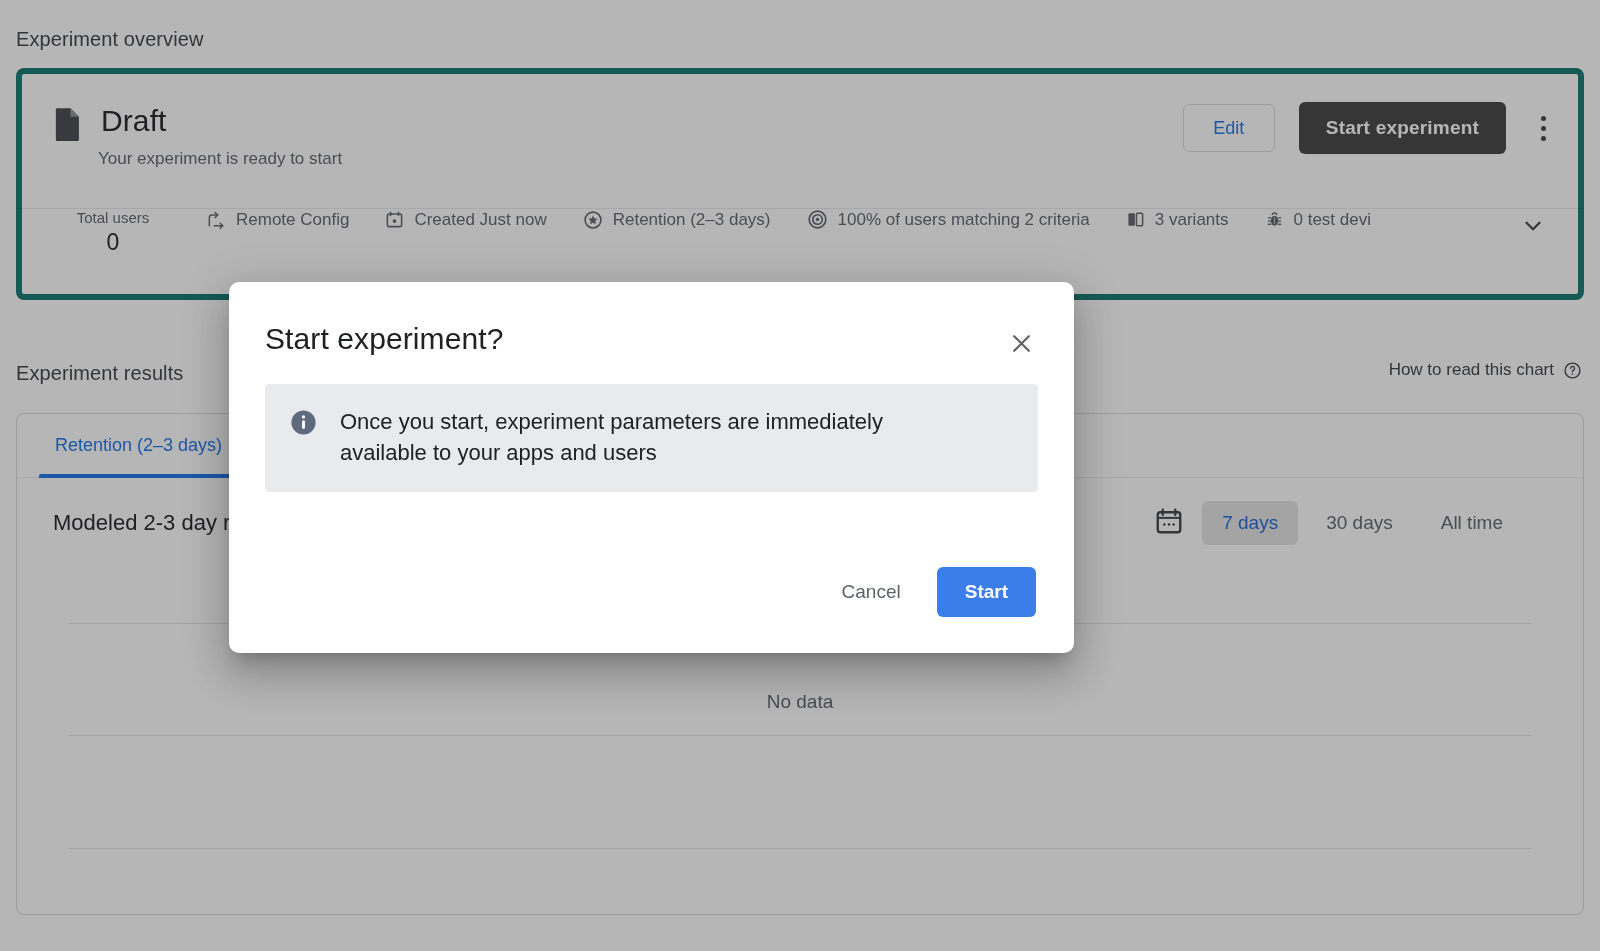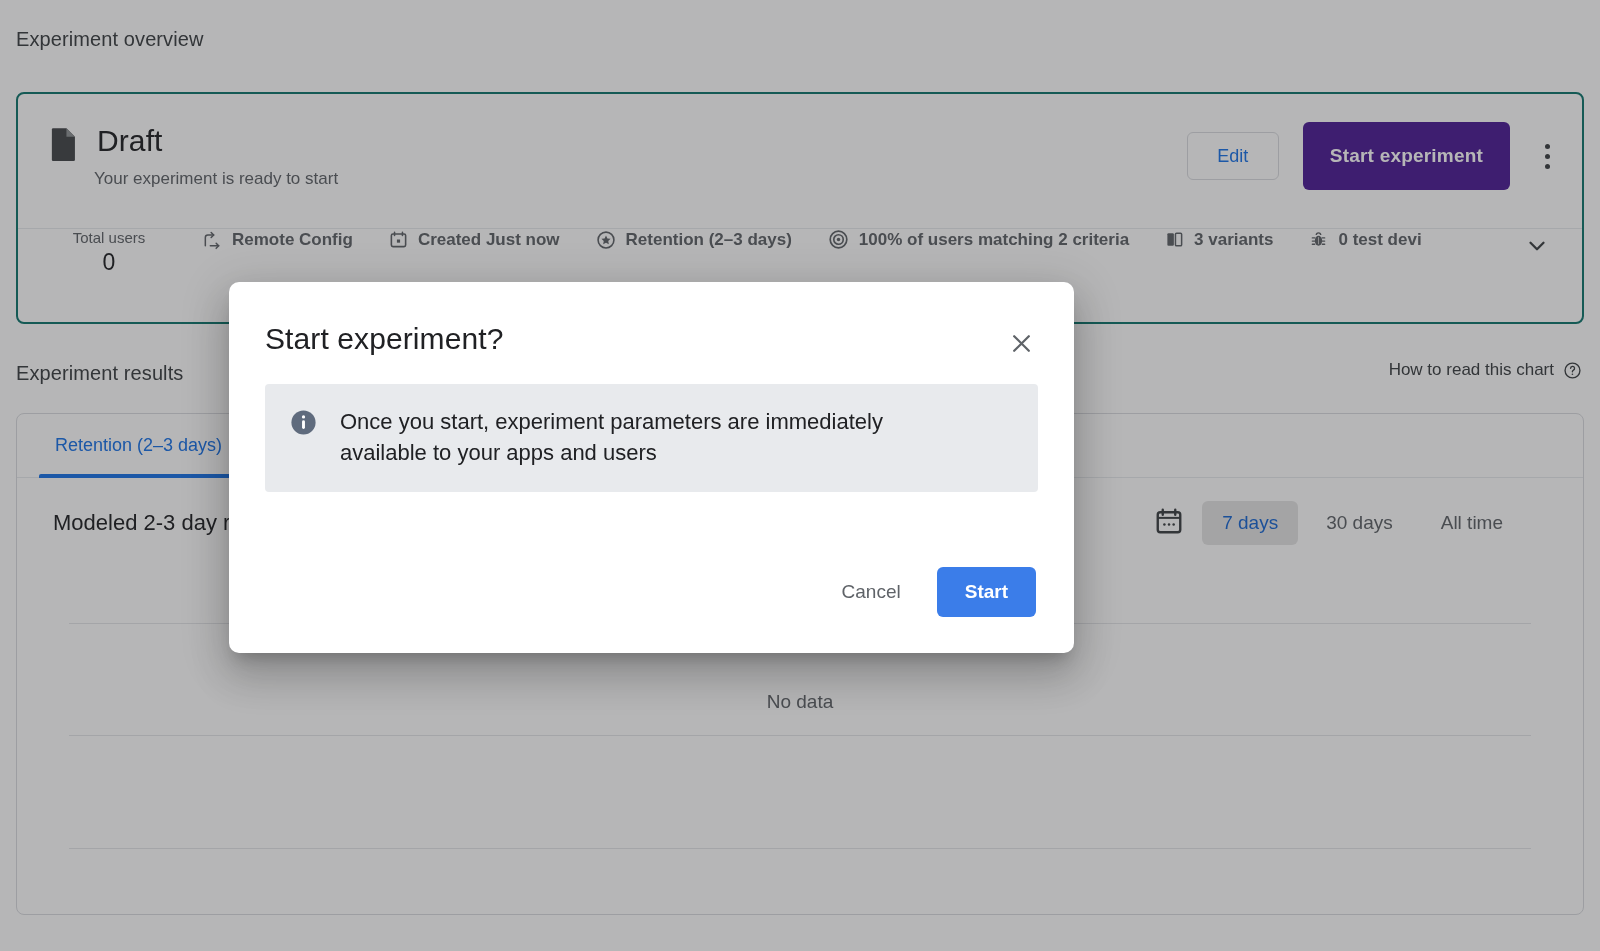--- a/index.html
+++ b/index.html
@@ -48,23 +48,22 @@
   }
 
   
   #overview-card {
     position: absolute;
     left: 16px;
     top: 68px;
     width: 1568px;
     height: 232px;
     background: #ffffff;
-    border: 2px solid #0f766e;
+    border: 6px solid #0f766e;
     border-radius: 8px;
-    margin-top: 24px;
   }
 
   #overview-top {
     position: relative;
     height: 135px;
     border-bottom: 1px solid #e8eaed;
   }
 
   #status-row {
     position: absolute;
@@ -106,25 +105,25 @@
     border: 1px solid #dadce0;
     border-radius: 6px;
     background: #ffffff;
     color: #1a73e8;
     font-size: 18px;
     font-family: inherit;
     font-weight: 500;
     cursor: pointer;
   }
   #start-experiment-btn {
-    height: 68px;
+    height: 52px;
     padding: 0 27px;
     border: none;
     border-radius: 6px;
-    background: #4c1d95;
+    background: #404040;
     color: #ffffff;
     font-size: 19px;
     font-weight: 700;
     font-family: inherit;
     cursor: pointer;
     letter-spacing: .2px;
   }
   #overflow-menu-btn {
     width: 26px; height: 34px;
     background: none; border: none;
@@ -156,21 +155,20 @@
   #total-users-value { font-size: 23px; color: #202124; }
 
   .meta-items {
     display: flex;
     align-items: center;
     gap: 36px;
     margin-left: 38px;
     overflow: hidden;
     white-space: nowrap;
     flex: 1;
-    font-weight: bold;
   }
   .meta-item {
     display: flex;
     align-items: center;
     gap: 10px;
     font-size: 17px;
     color: #5f6368;
   }
   .meta-item svg { display: block; flex: none; }
   .meta-item.truncated { max-width: 118px; overflow: hidden; }

